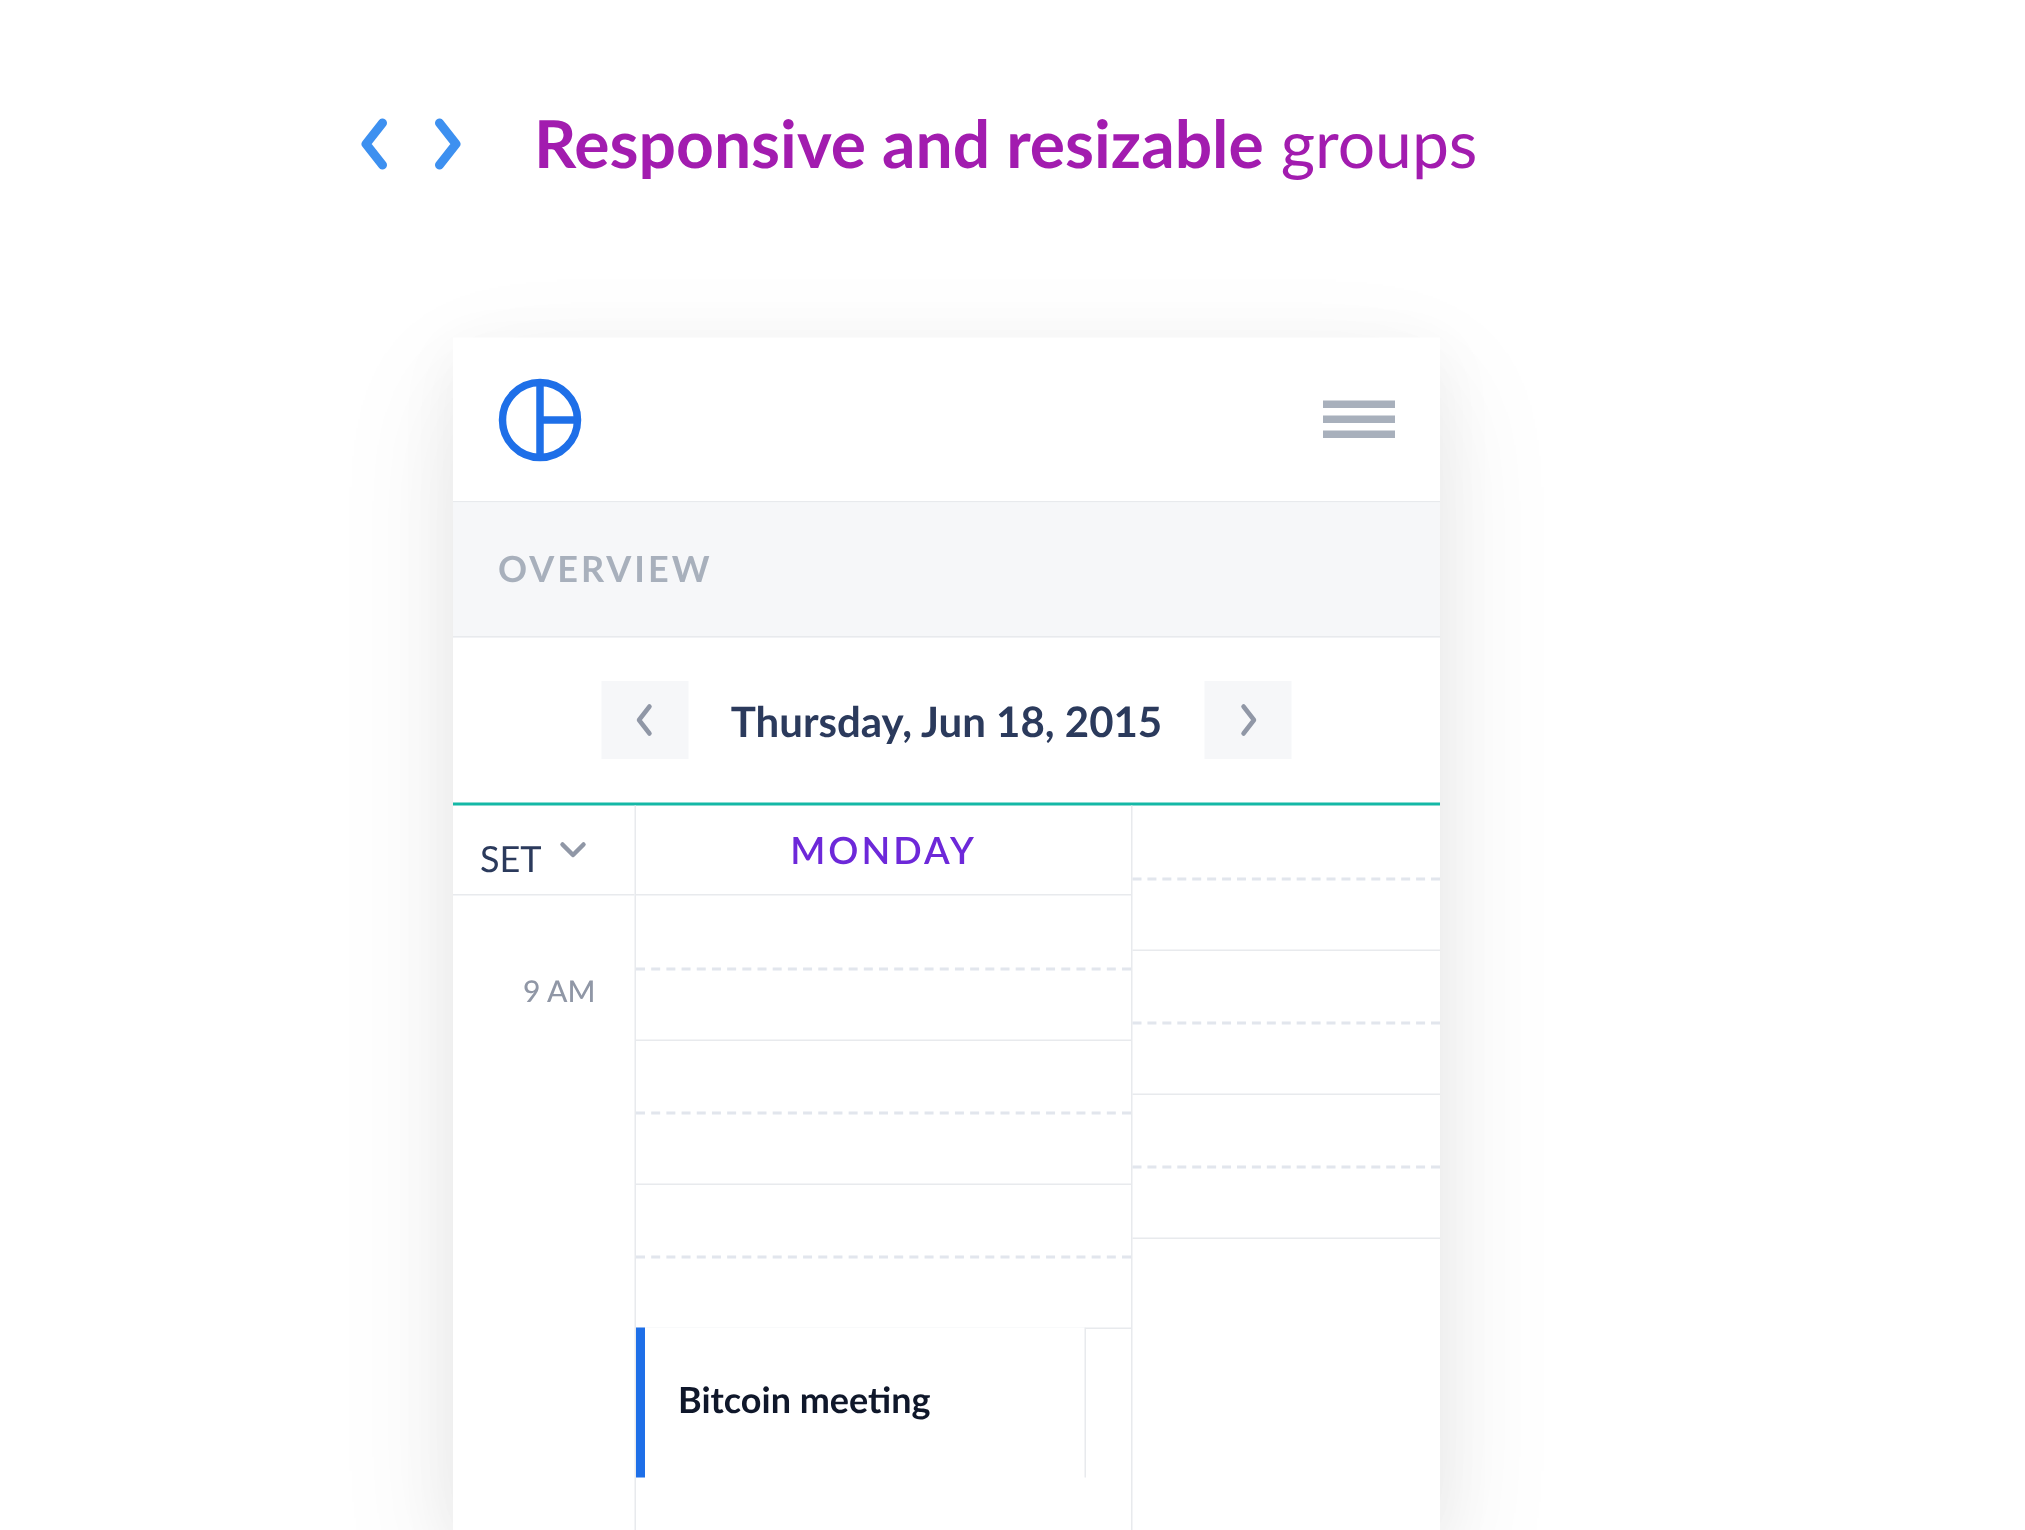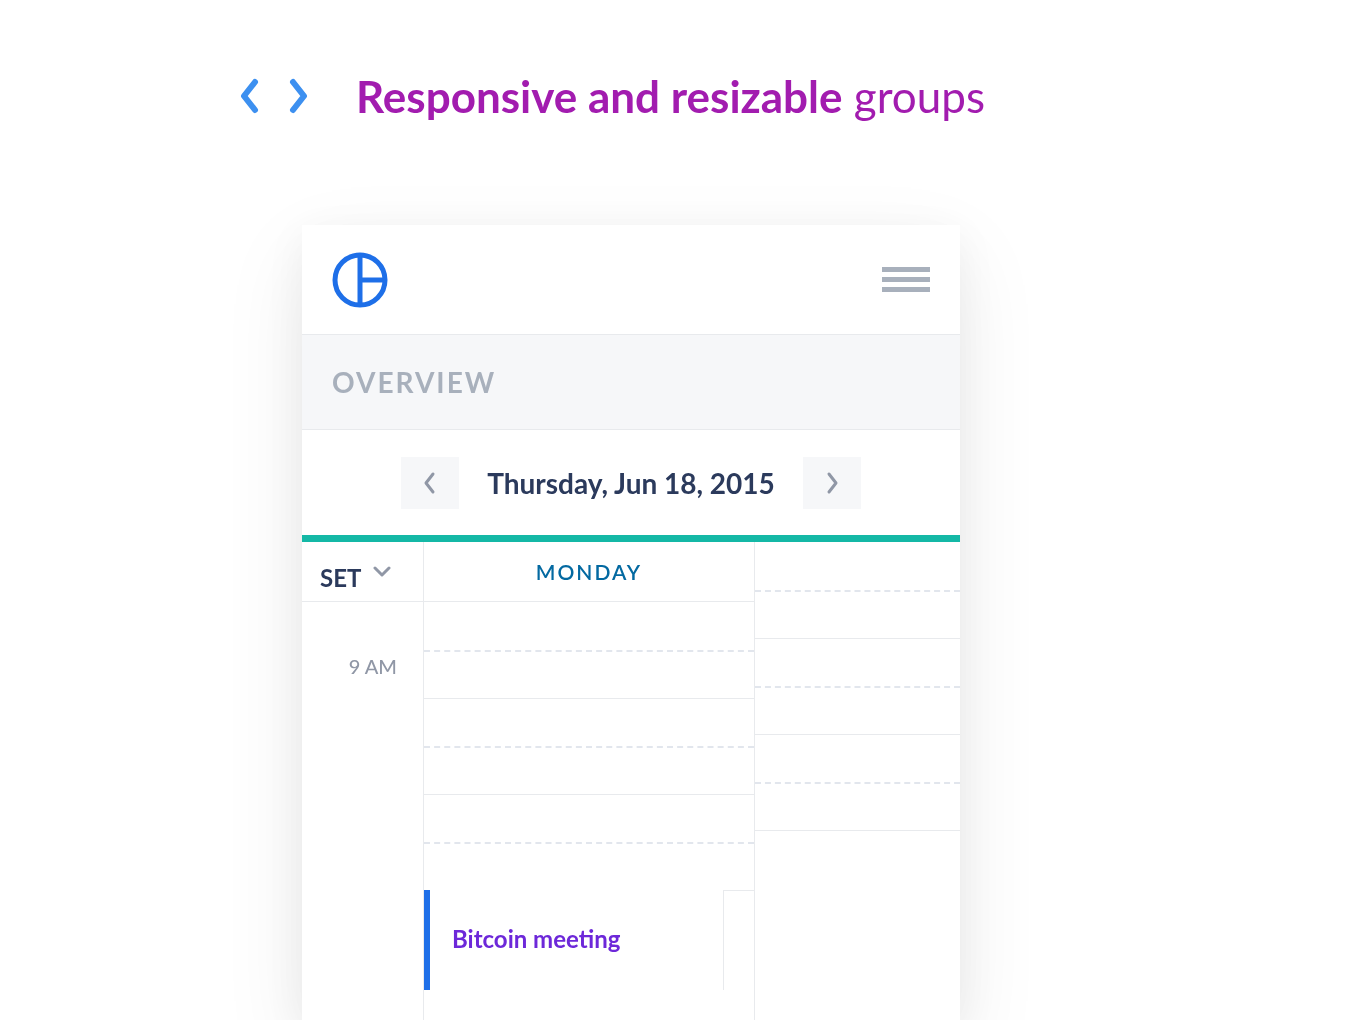--- a/index.html
+++ b/index.html
@@ -82,33 +82,33 @@
       margin: 5px 0;
     }
     
     .overview-section {
       background: #f6f7f9;
       padding: 30px 30px;
       border-bottom: 1px solid #e8eaed;
     }
     
     .overview-label {
-      font-size: 28px;
+      font-size: 24px;
       font-weight: 700;
       color: #a8b0bc;
       letter-spacing: 2px;
     }
     
     .date-nav {
       height: 112px;
       display: flex;
       align-items: center;
       justify-content: center;
       gap: 28px;
-      border-bottom: 7px solid #14b8a6;
+      border-bottom: 2px solid #14b8a6;
     }
     
     .date-nav-btn {
       width: 58px;
       height: 52px;
       background: #f6f7f9;
       display: flex;
       align-items: center;
       justify-content: center;
       cursor: pointer;
@@ -135,21 +135,21 @@
       height: 60px;
       display: flex;
       align-items: center;
       padding-left: 18px;
       gap: 12px;
       border-bottom: 1px solid #e8eaed;
     }
     
     .set-label {
       font-size: 24px;
-      font-weight: 700;
+      font-weight: 400;
       color: #2b3a5c;
       margin-top: 12px;
     }
     
     .time-slot {
       height: 96px;
       display: flex;
       align-items: center;
       justify-content: flex-end;
       padding-right: 26px;
@@ -173,23 +173,23 @@
     
     .day-header {
       height: 60px;
       display: flex;
       align-items: center;
       justify-content: center;
       border-bottom: 1px solid #e8eaed;
     }
     
     .day-label {
-      font-size: 21px;
+      font-size: 25px;
       font-weight: 600;
-      color: #0369a1;
+      color: #6d28d9;
       letter-spacing: 2px;
     }
     
     .day-body {
       position: relative;
       height: 440px;
     }
     
     .hour-line-dashed {
       position: absolute;
@@ -213,21 +213,21 @@
       height: 100px;
       border-left: 6px solid #1e6fe8;
       background: #ffffff;
       padding: 34px 22px 0 22px;
       border-right: 1px solid #e8eaed;
     }
     
     .event-title {
       font-size: 24px;
       font-weight: 700;
-      color: #6d28d9;
+      color: #0f172a;
     }
     
     .tuesday-col {
       width: 205px;
       flex: none;
     }
     
     .monday-col {
       width: 331px;
       flex: none;

